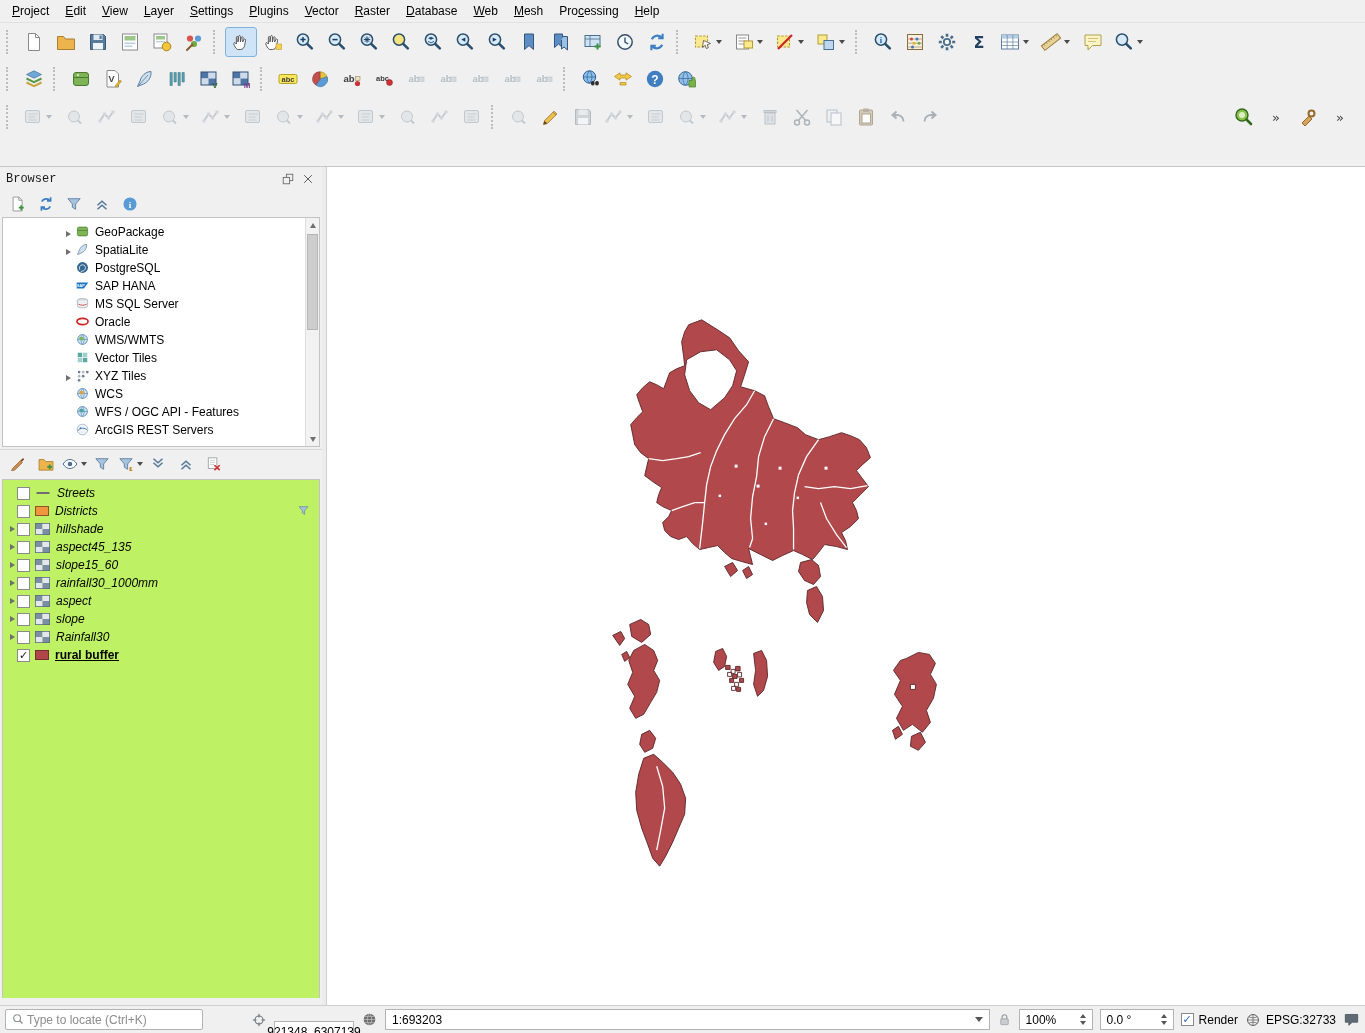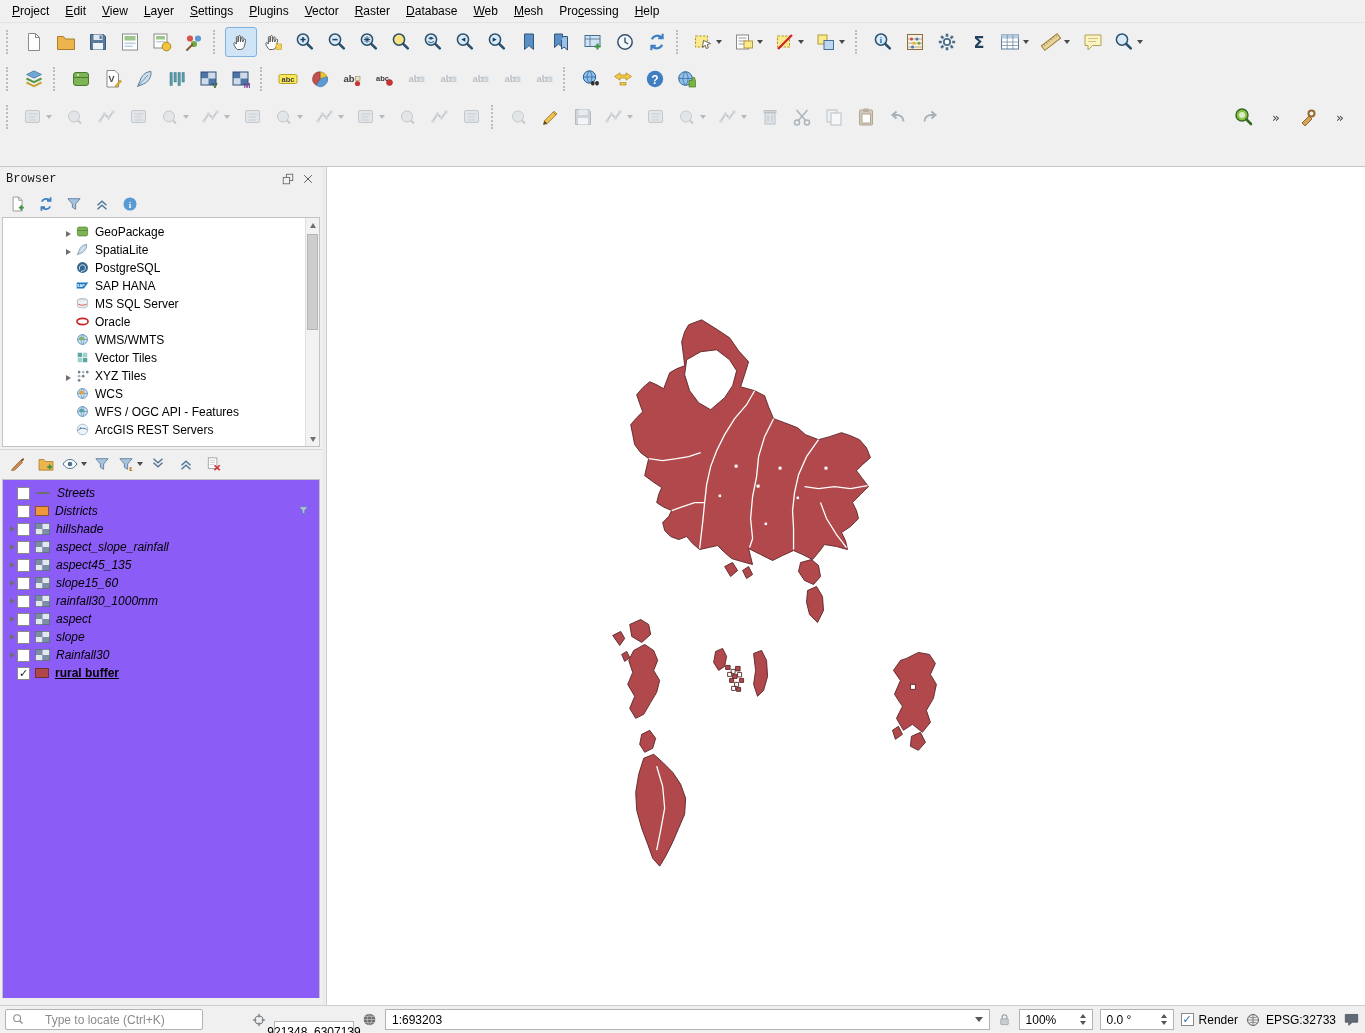--- a/index.html
+++ b/index.html
@@ -55,37 +55,37 @@
   .ticon{width:17px;height:16px;margin-right:4px;display:flex;align-items:center;justify-content:center;flex:none;}
   .tlabel{font-size:12px;}
 
   .vscroll{position:absolute;top:0;right:0;width:14px;bottom:0;background:#f2f2f2;border-left:1px solid #dedede;}
   .vs-btn{position:absolute;left:0;right:0;height:14px;display:flex;align-items:center;justify-content:center;}
   .vs-btn.up{top:0;}.vs-btn.down{bottom:0;}
   .tri-up{width:0;height:0;border-left:3.5px solid transparent;border-right:3.5px solid transparent;border-bottom:5px solid #6f6f6f;}
   .tri-dn{width:0;height:0;border-left:3.5px solid transparent;border-right:3.5px solid transparent;border-top:5px solid #6f6f6f;}
   .vs-thumb{position:absolute;left:1px;right:1px;top:16px;height:96px;background:#cdcdcd;border:1px solid #b5b5b5;}
 
-  .layer-list{flex:1;margin:2px 2px 7px 2px;background:#8b5cf6;border:1px solid #c3c3c3;border-bottom:none;padding-top:4px;}
+  .layer-list{flex:1;margin:2px 2px 7px 2px;background:#bef264;border:1px solid #c3c3c3;border-bottom:none;padding-top:4px;}
   .lrow{height:18px;display:flex;align-items:center;padding-left:4px;position:relative;white-space:nowrap;}
   .lrow .exp{width:10px;}
   .cb{width:13px;height:13px;border:1px solid #8a8a8a;background:#fff;display:inline-flex;align-items:center;justify-content:center;margin-right:5px;flex:none;}
   .cb.on::after{content:"\2713";font-family:"DejaVu Sans",sans-serif;font-size:11px;line-height:11px;color:#1c1c1c;}
   .lsym{margin-right:6px;display:inline-flex;flex:none;}
   .polysym{display:inline-block;width:14px;height:10px;border:1px solid rgba(60,30,30,.55);}
   .llabel{font-size:12px;}
   .llabel.italic{font-style:italic;}
   .llabel.bold{font-weight:bold;}
   .llabel.und{text-decoration:underline;}
   .lfilter{position:absolute;right:9px;top:2px;}
 
   
   .statusbar{position:absolute;left:0;right:0;bottom:0;height:28px;background:#f0f0f0;border-top:1px solid #cfcfcf;
     display:flex;align-items:center;padding:0 5px;gap:7px;}
-  .locate{width:198px;height:21px;background:#fff;border:1px solid #b3b3b3;border-radius:2px;display:flex;align-items:center;padding:0 5px;gap:19px;flex:none;}
+  .locate{width:198px;height:21px;background:#fff;border:1px solid #b3b3b3;border-radius:2px;display:flex;align-items:center;padding:0 5px;gap:1px;flex:none;}
   .locate .ph{color:#8d8d8d;font-size:12px;white-space:nowrap;}
   .sb-gap{width:34px;flex:none;}
   .sb-icon{display:inline-flex;align-items:center;justify-content:center;flex:none;}
   .sb-box{height:21px;background:#fff;border:1px solid #b3b3b3;display:flex;align-items:center;padding:0 6px;font-size:12px;white-space:nowrap;}
   .coord{width:80px;justify-content:center;flex:none;margin-top:24px;}
   .scale{flex:1;justify-content:space-between;}
   .caret{width:0;height:0;border-left:4px solid transparent;border-right:4px solid transparent;border-top:5px solid #555;margin-left:6px;}
   .spin{width:74px;justify-content:space-between;flex:none;}
   .spinner{display:inline-flex;flex-direction:column;gap:3px;margin-left:5px;}
   .arr-up{width:0;height:0;border-left:3.5px solid transparent;border-right:3.5px solid transparent;border-bottom:4px solid #555;}
@@ -1195,36 +1195,20 @@
               <span class="cb"></span>
               <span class="lsym">
                 <svg width="15" height="12" viewBox="0 0 15 12">
                   <rect width="7.5" height="6" fill="#7c8ea3"></rect>
                   <rect x="7.5" width="7.5" height="6" fill="#e2e8ee"></rect>
                   <rect y="6" width="7.5" height="6" fill="#e2e8ee"></rect>
                   <rect x="7.5" y="6" width="7.5" height="6" fill="#7c8ea3"></rect>
                   <rect x=".4" y=".4" width="14.2" height="11.2" fill="none" stroke="#5c6b7c" stroke-width=".8"></rect>
                 </svg>
               </span>
-              <span class="llabel italic">aspect_slope_rainfall</span>
-            </div>
-            <div class="lrow">
-              <span class="exp">
-                <span class="tri"></span>
-              </span>
-              <span class="cb"></span>
-              <span class="lsym">
-                <svg width="15" height="12" viewBox="0 0 15 12">
-                  <rect width="7.5" height="6" fill="#7c8ea3"></rect>
-                  <rect x="7.5" width="7.5" height="6" fill="#e2e8ee"></rect>
-                  <rect y="6" width="7.5" height="6" fill="#e2e8ee"></rect>
-                  <rect x="7.5" y="6" width="7.5" height="6" fill="#7c8ea3"></rect>
-                  <rect x=".4" y=".4" width="14.2" height="11.2" fill="none" stroke="#5c6b7c" stroke-width=".8"></rect>
-                </svg>
-              </span>
               <span class="llabel italic">aspect45_135</span>
             </div>
             <div class="lrow">
               <span class="exp">
                 <span class="tri"></span>
               </span>
               <span class="cb"></span>
               <span class="lsym">
                 <svg width="15" height="12" viewBox="0 0 15 12">
                   <rect width="7.5" height="6" fill="#7c8ea3"></rect>

